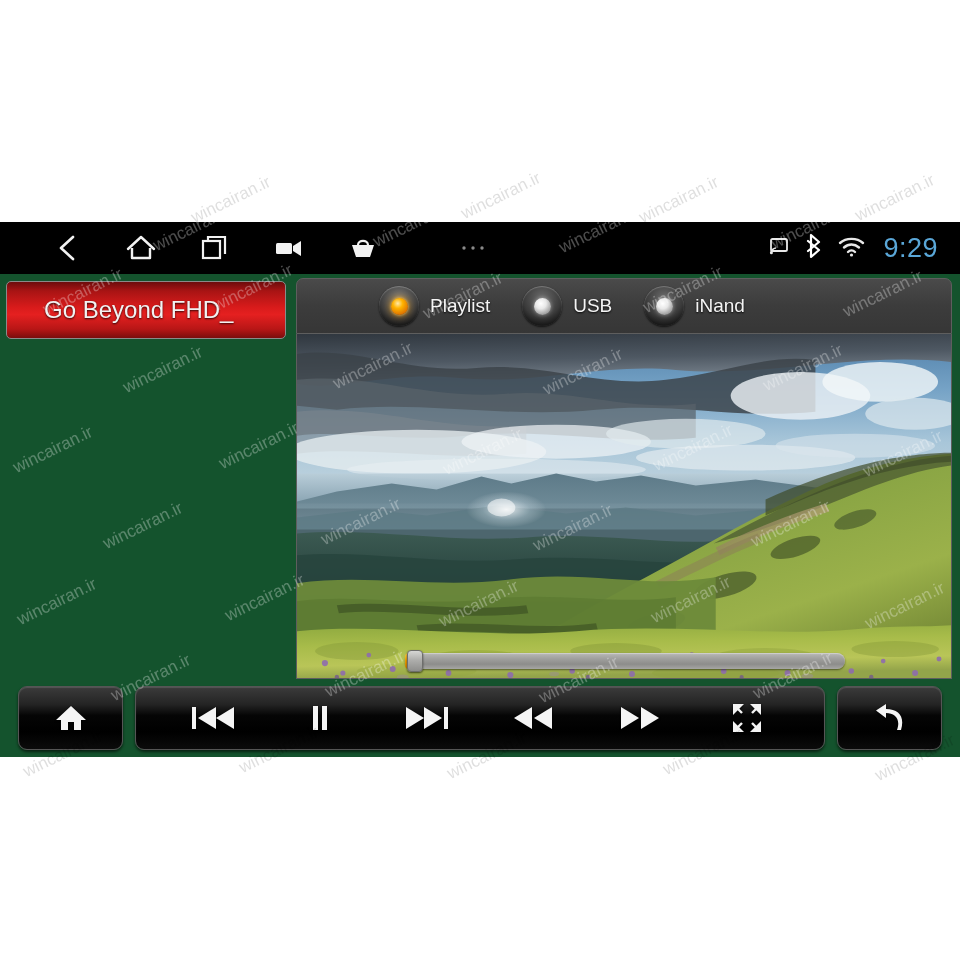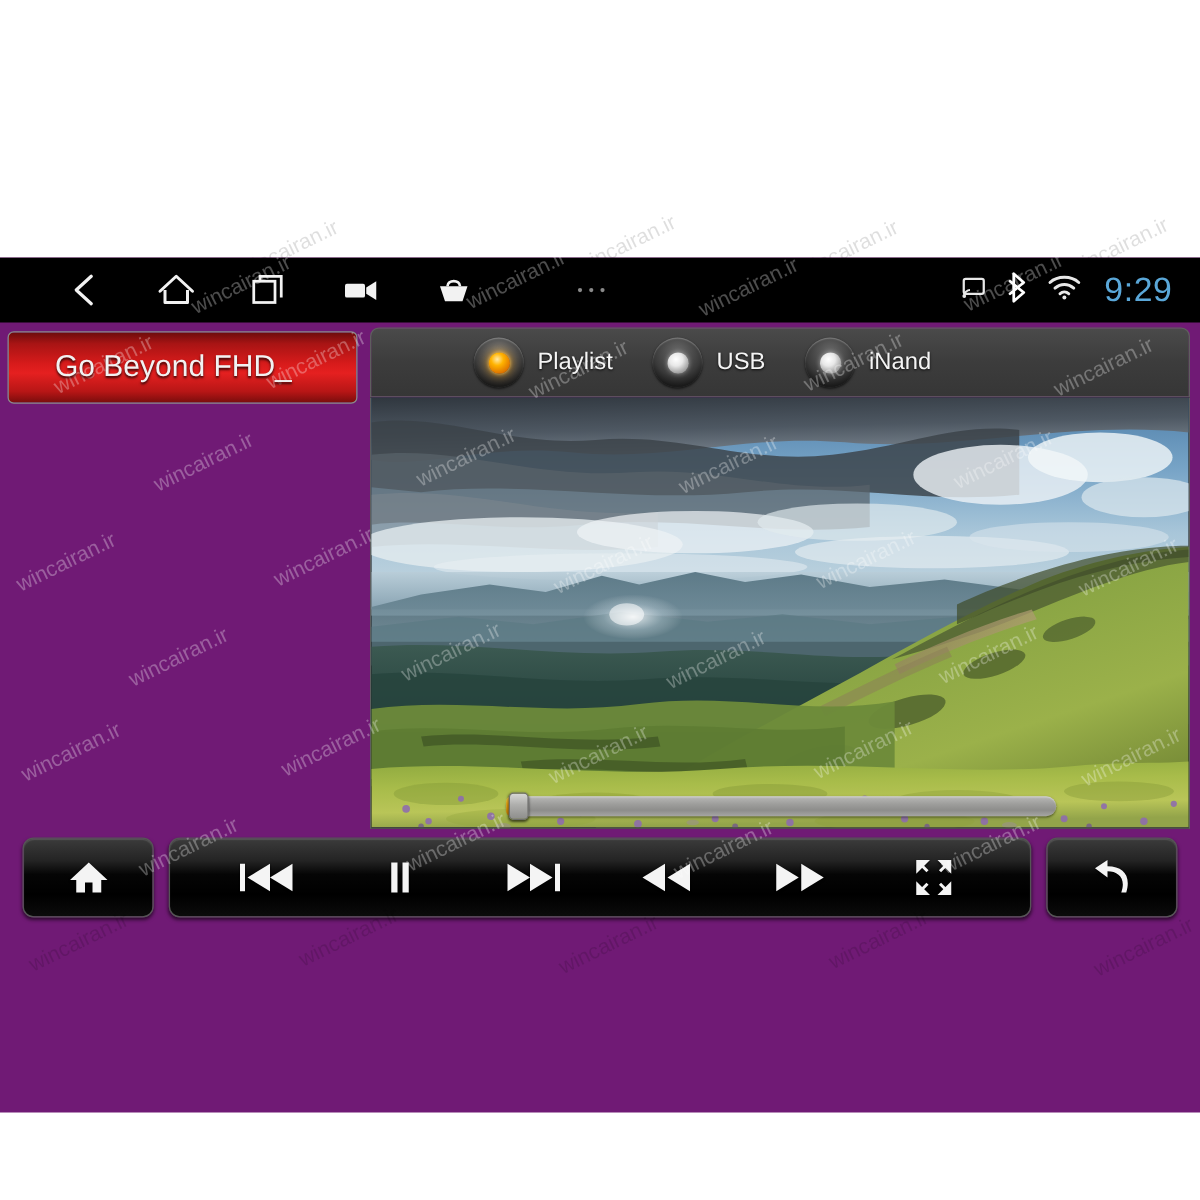--- a/index.html
+++ b/index.html
@@ -13,23 +13,23 @@
 
   #screenshot {
     position: relative;
     width: 960px; height: 960px;
     background: #ffffff;
   }
 
   
   #device {
     position: absolute;
-    left: 0; top: 206px;
-    width: 960px; height: 684px;
-    background: #701a75;
+    left: 0; top: 222px;
+    width: 960px; height: 535px;
+    background: #14532d;
     overflow: hidden;
   }
 
   
   #statusbar {
     position: absolute;
     left: 0; top: 0;
     width: 960px; height: 52px;
     background: #000000;
   }

